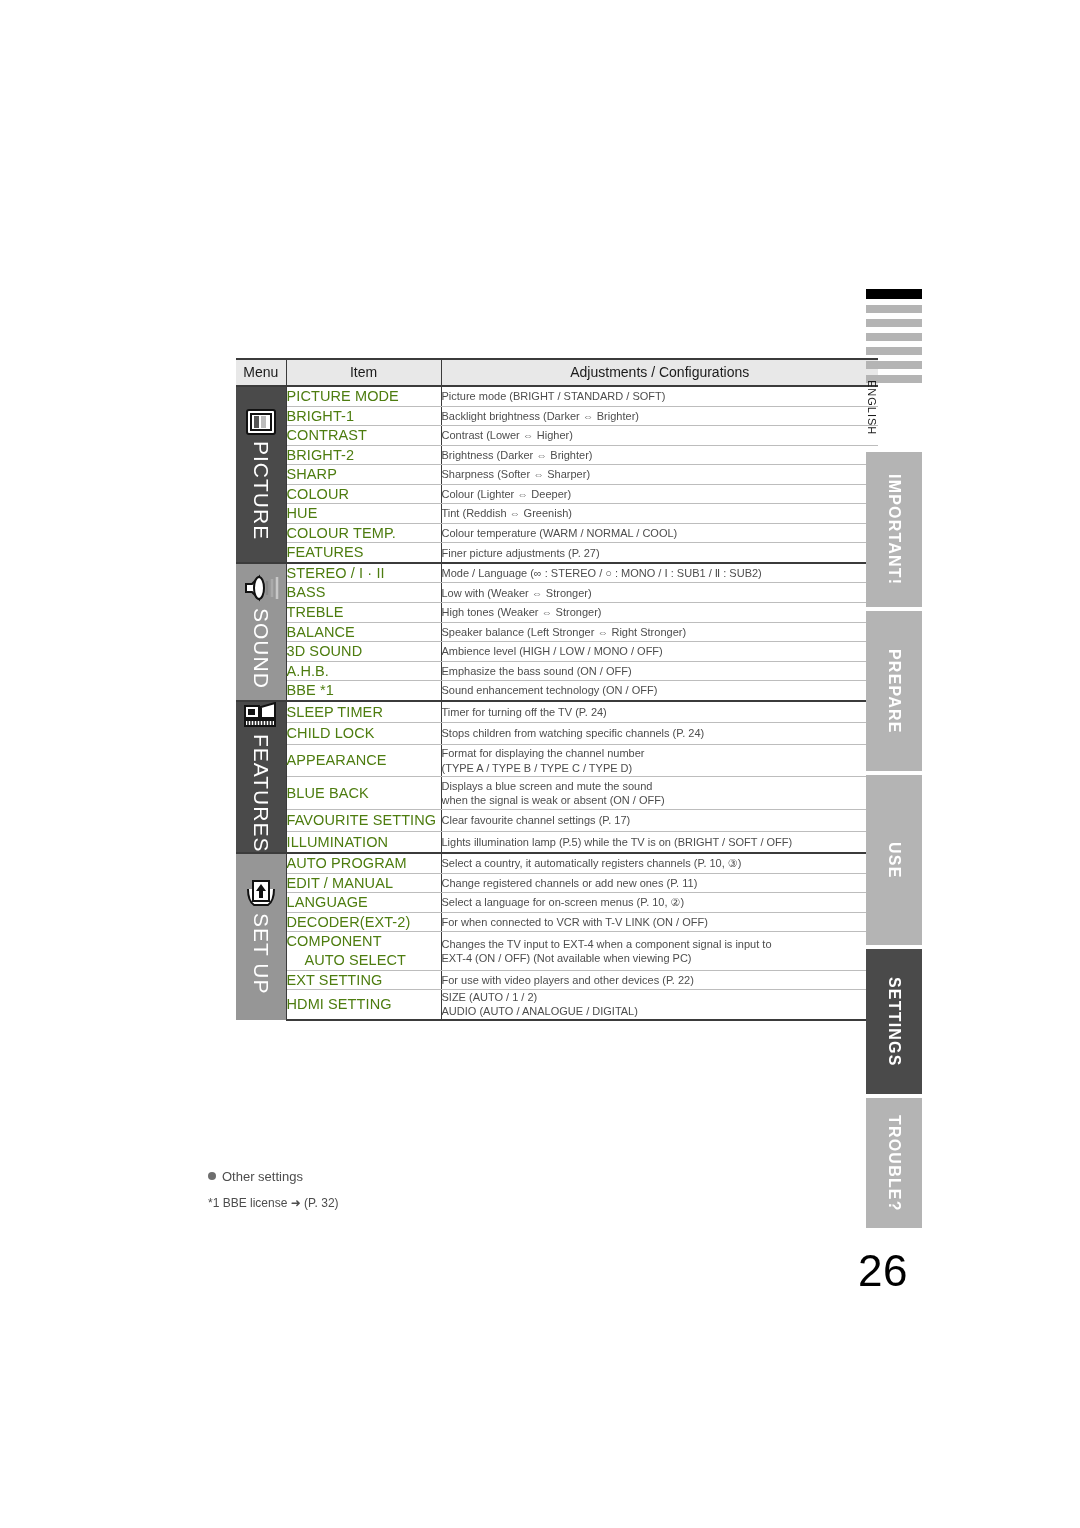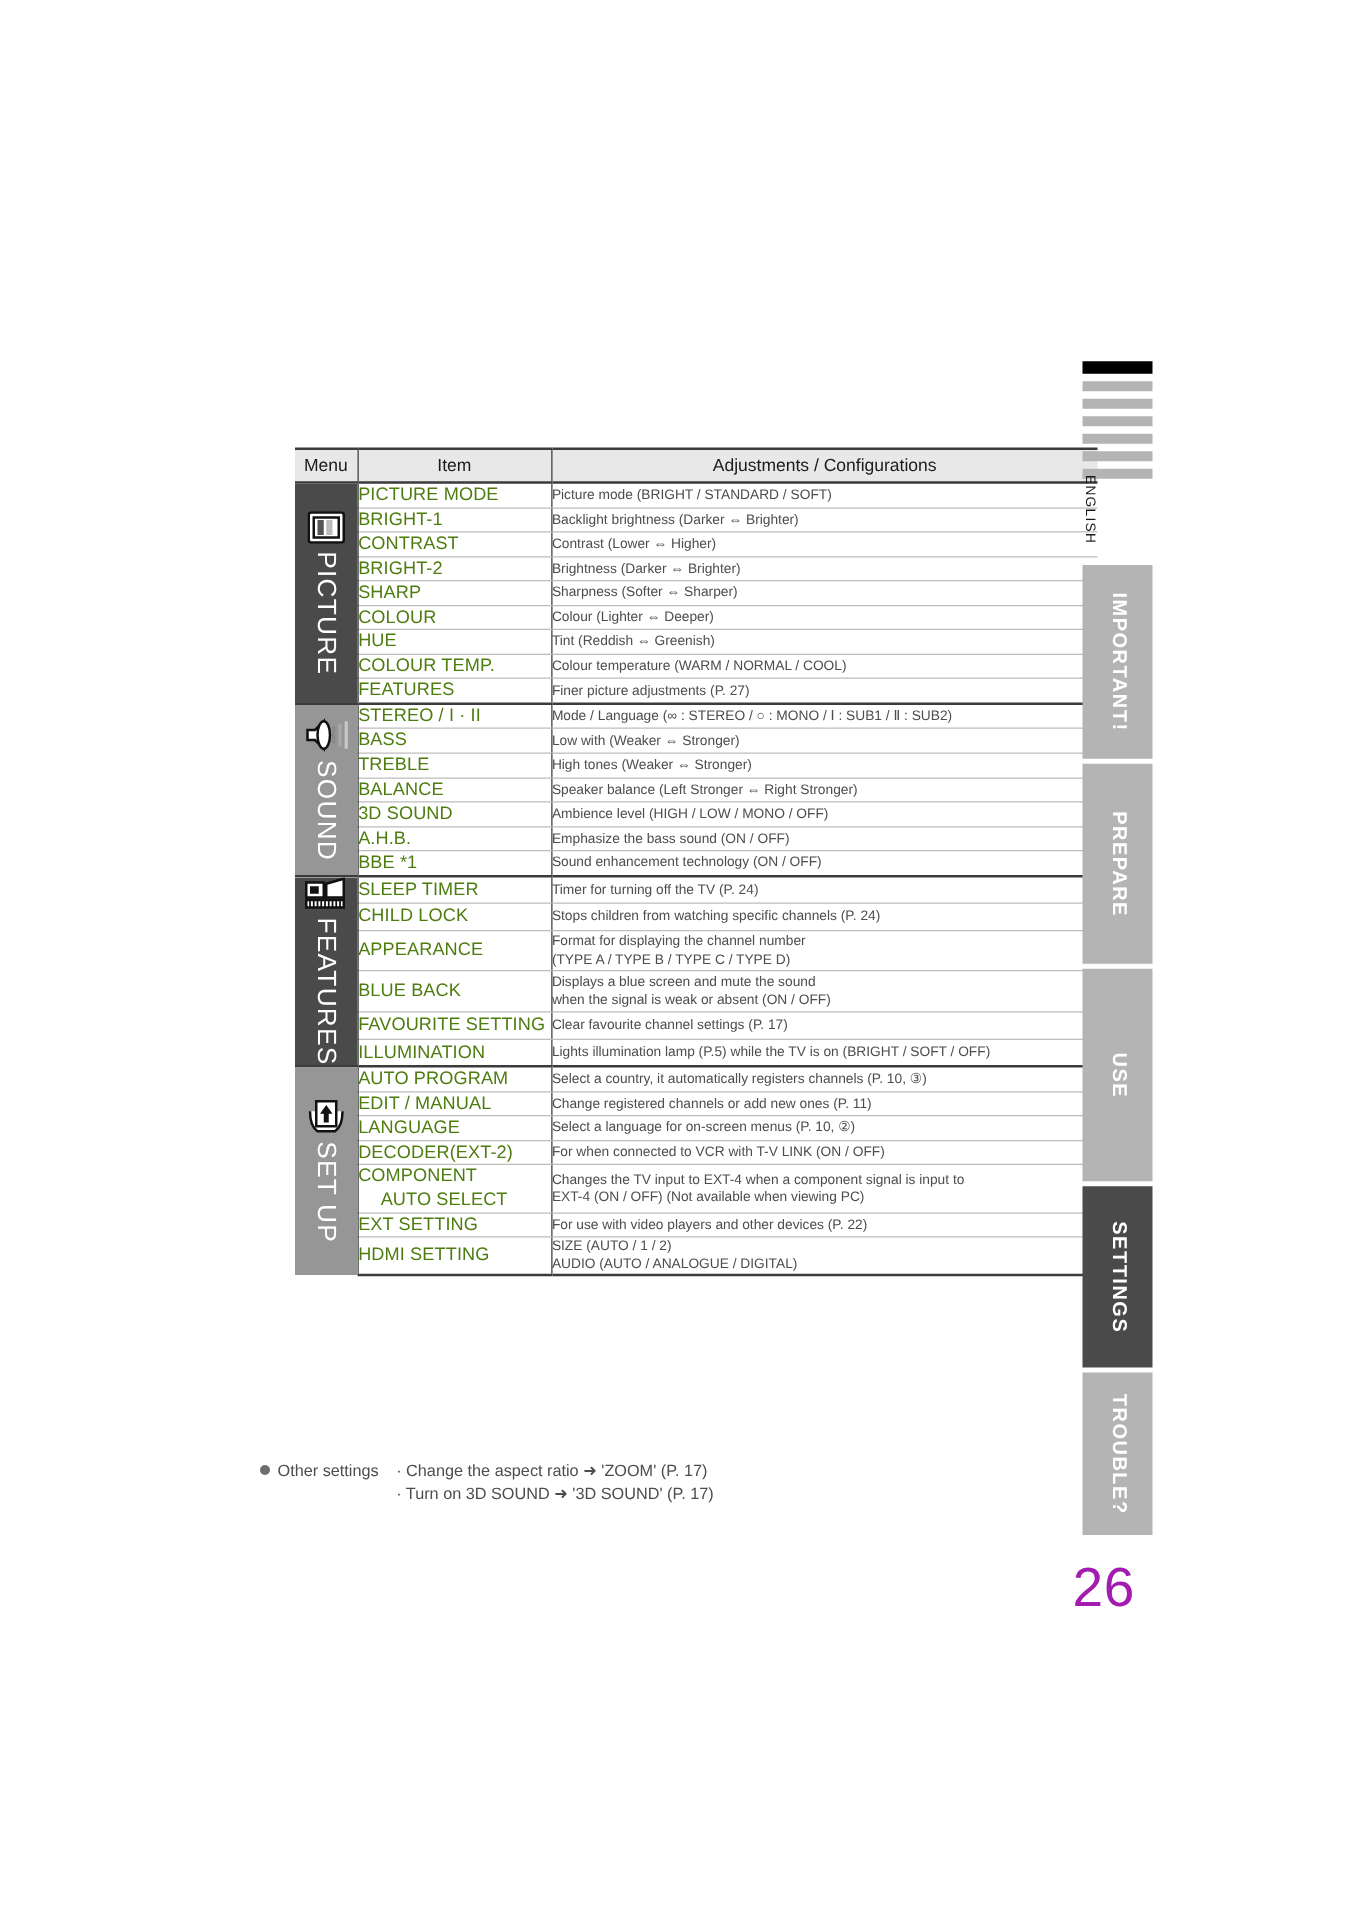--- a/index.html
+++ b/index.html
@@ -184,21 +184,21 @@
     letter-spacing: 1.2px;
     white-space: nowrap;
   }
   .side-tab.active { background: #4a4a4a; }
 
   #page-number {
     position: absolute;
     left: 858px;
     top: 1246px;
     font-size: 44px;
-    color: #a21caf;
+    color: #000000;
     font-weight: 400;
     letter-spacing: 0.5px;
   }
 </style>
 </head>
 <body>
 
 <table id="menu-table">
   <colgroup>
     <col class="c-menu">
@@ -374,25 +374,22 @@
         <td class="item-cell"><span>HDMI SETTING</span></td>
         <td class="adj-cell">SIZE (AUTO / 1 / 2)<br>AUDIO (AUTO / ANALOGUE / DIGITAL)</td>
       </tr>
     </tbody>
 </table>
 
 <div id="footnotes">
   <div class="fn-row">
     <span class="fn-bullet"></span>
     <span class="fn-label">Other settings</span>
-    <span class="fn-lines">
-      <span class="fn-line">· Change the aspect ratio ➜ 'ZOOM' (P. 17)</span><br>
-      <span class="fn-line">· Turn on 3D SOUND ➜ '3D SOUND' (P. 17)</span>
-    </span>
   </div>
+  <div class="fn-note">*1 BBE license ➜ (P. 32)</div>
 </div>
 
 <div id="stripes">
   <div class="stripe first"></div>
   <div class="stripe"></div>
   <div class="stripe"></div>
   <div class="stripe"></div>
   <div class="stripe"></div>
   <div class="stripe"></div>
   <div class="stripe"></div>

